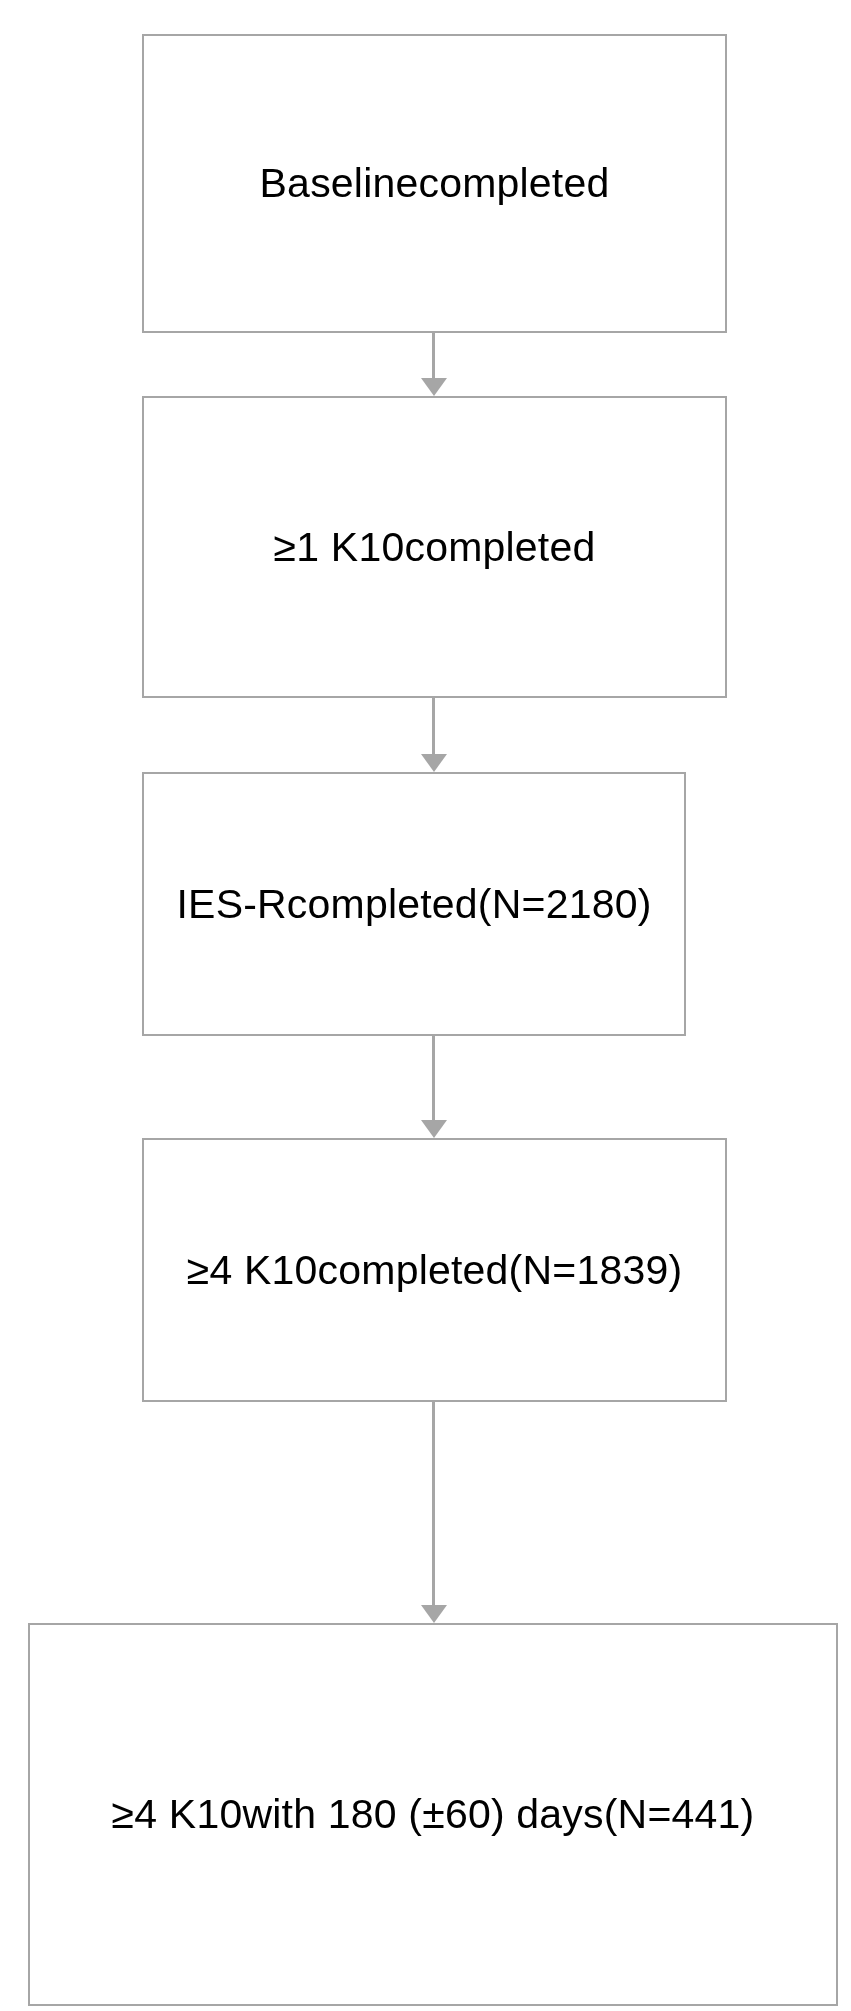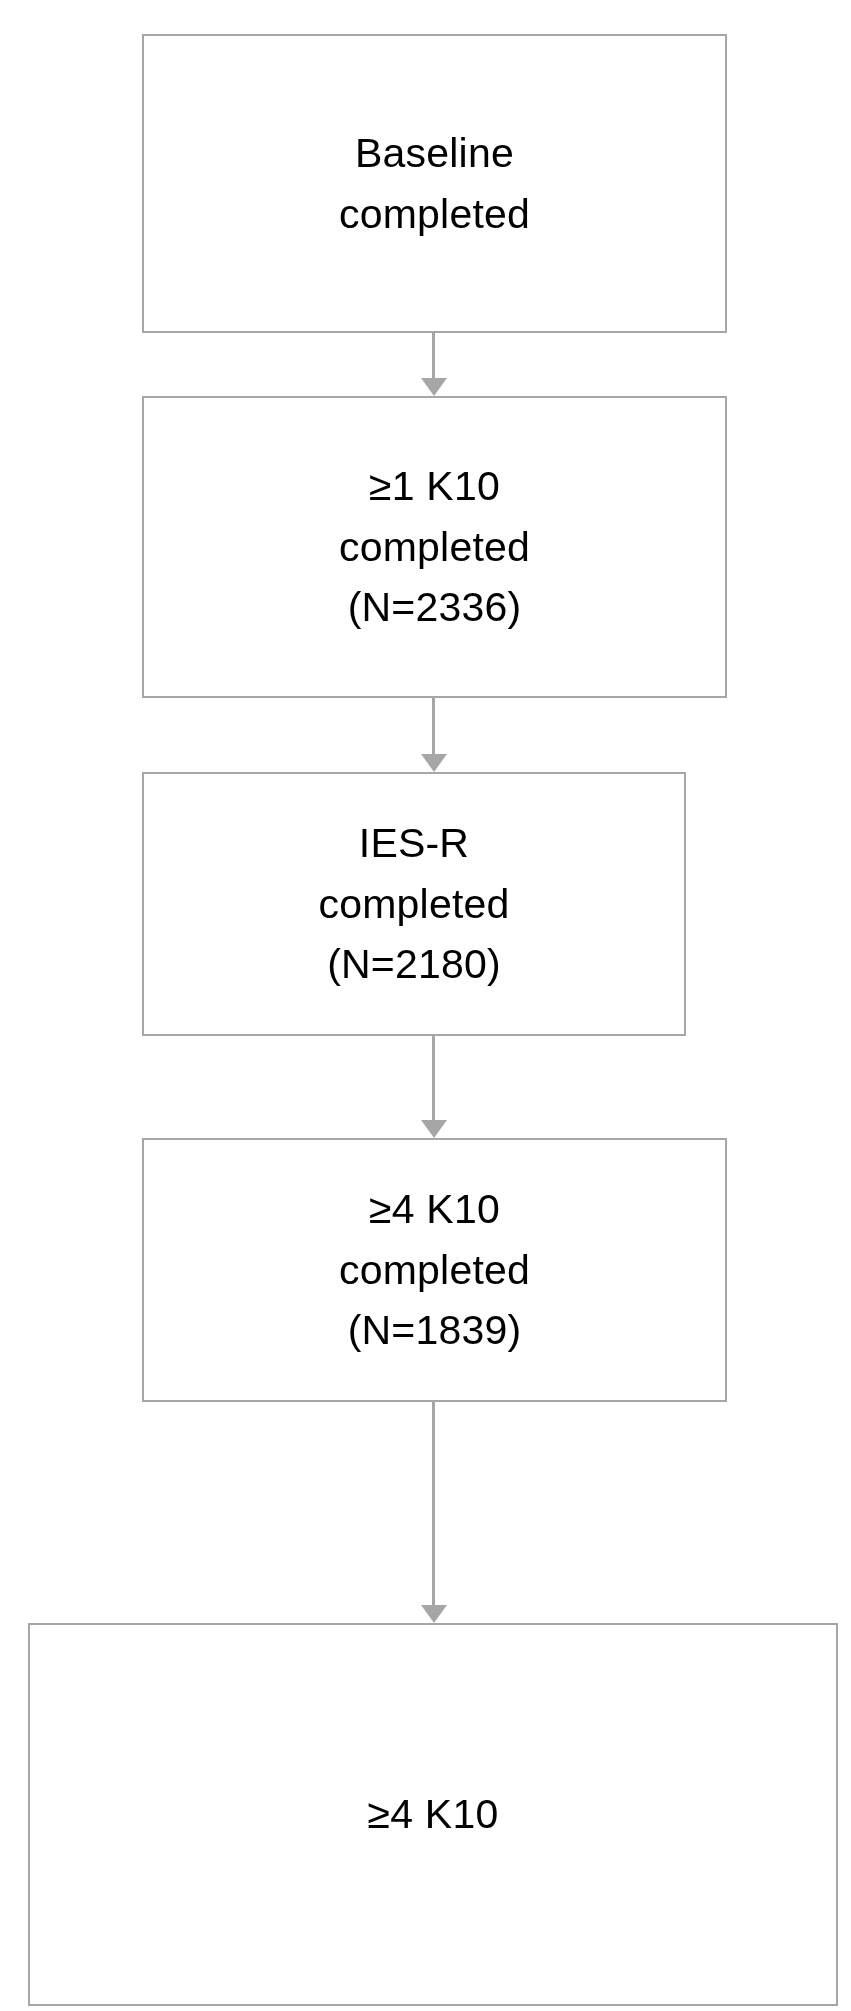--- a/index.html
+++ b/index.html
@@ -19,21 +19,21 @@
     margin: 0 auto;
     background: #ffffff;
     overflow: hidden;
   }
   .flow-box {
     position: absolute;
     box-sizing: border-box;
     border: 2px solid #a6a6a6;
     background: #ffffff;
     display: flex;
-    flex-direction: column;
+    flex-direction: row;
     align-items: center;
     justify-content: center;
     text-align: center;
   }
   .flow-box .line {
     display: block;
     font-size: 41px;
     line-height: 1.48;
     color: #000000;
     white-space: nowrap;
@@ -89,21 +89,20 @@
   </div>
 
   <div class="connector" id="conn-1">
     <div class="stem"></div>
     <div class="head"></div>
   </div>
 
   <div class="flow-box" id="box-2">
     <span class="line">≥1 K10</span>
     <span class="line">completed</span>
-    <span class="line">(N=2336)</span>
   </div>
 
   <div class="connector" id="conn-2">
     <div class="stem"></div>
     <div class="head"></div>
   </div>
 
   <div class="flow-box" id="box-3">
     <span class="line">IES-R</span>
     <span class="line">completed</span>
@@ -121,15 +120,17 @@
     <span class="line">(N=1839)</span>
   </div>
 
   <div class="connector" id="conn-4">
     <div class="stem"></div>
     <div class="head"></div>
   </div>
 
   <div class="flow-box" id="box-5">
     <span class="line">≥4 K10</span>
+    <span class="line">with 180 (±60) days</span>
+    <span class="line">(N=441)</span>
   </div>
 
 </div>
 
 </body></html>

